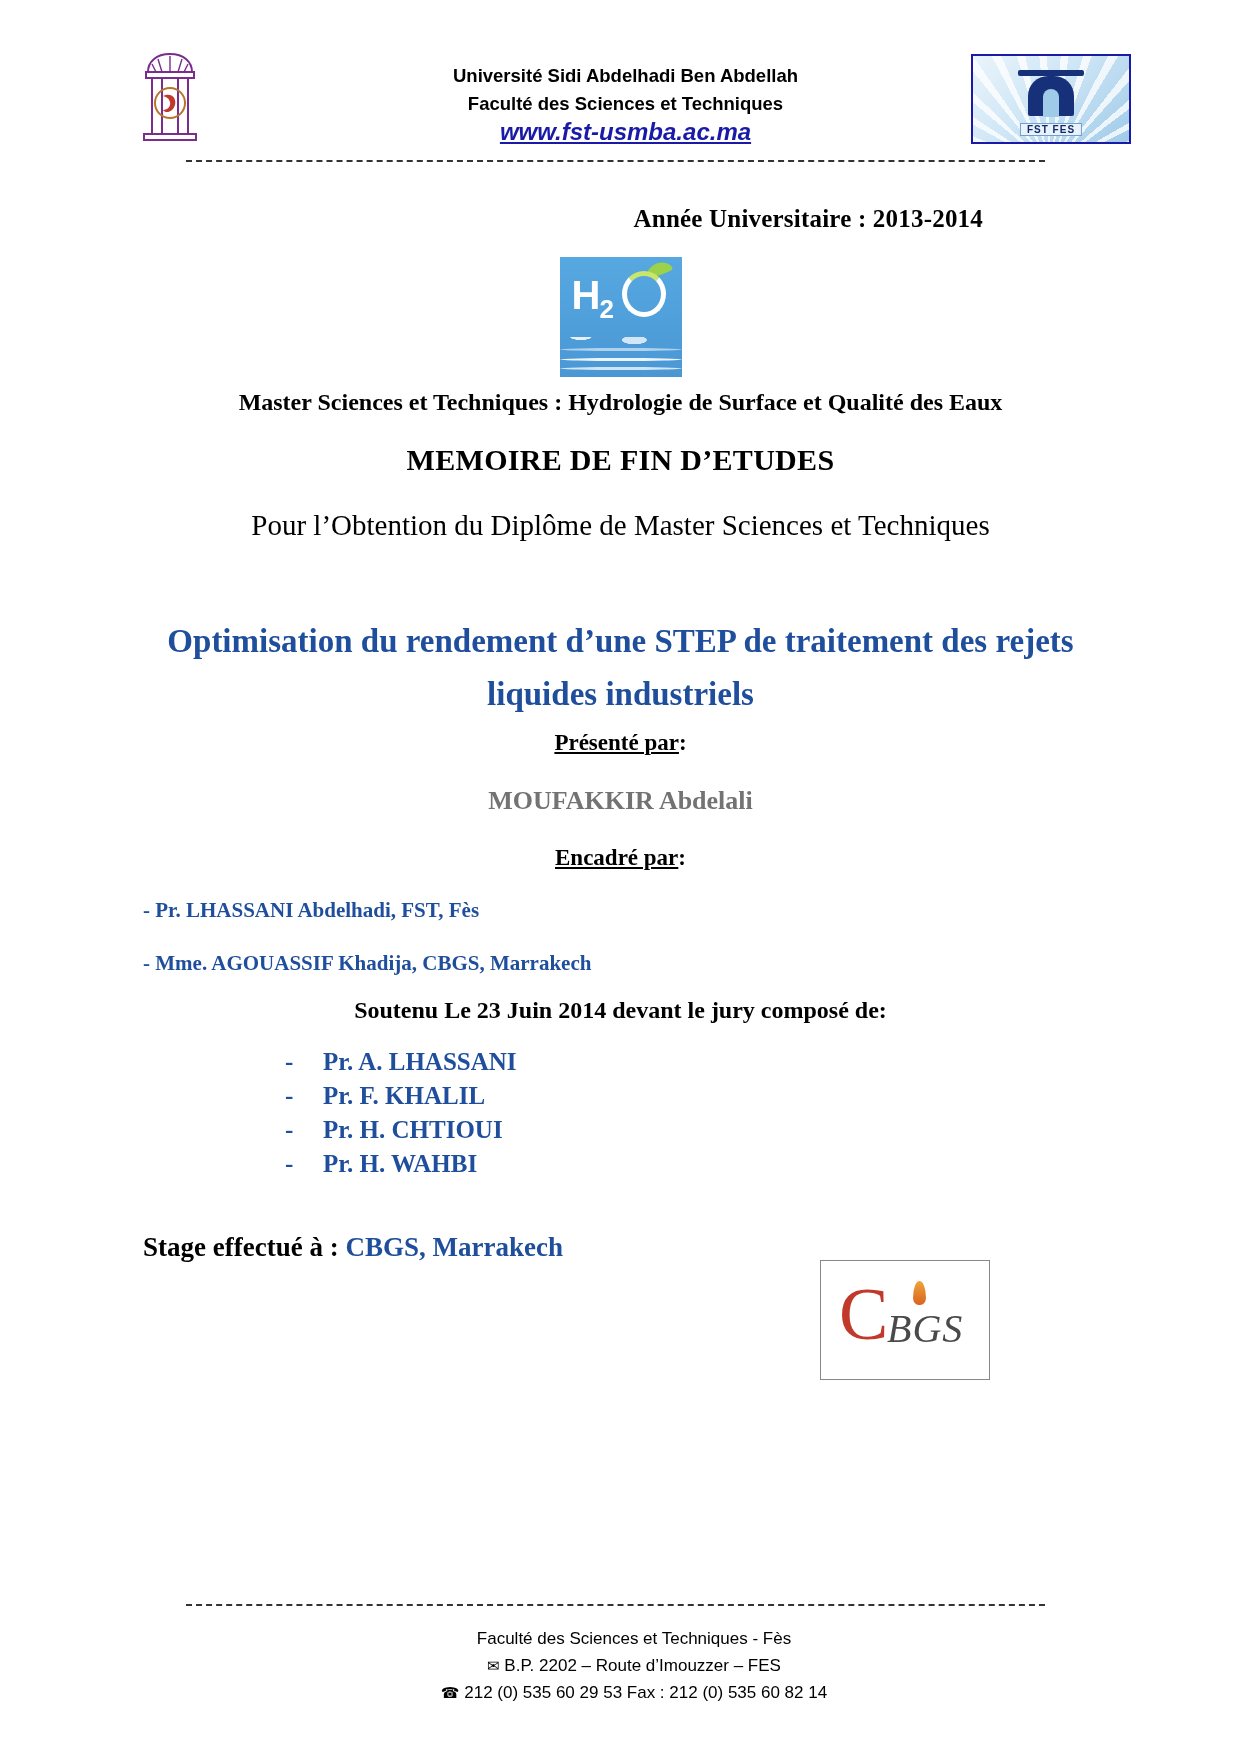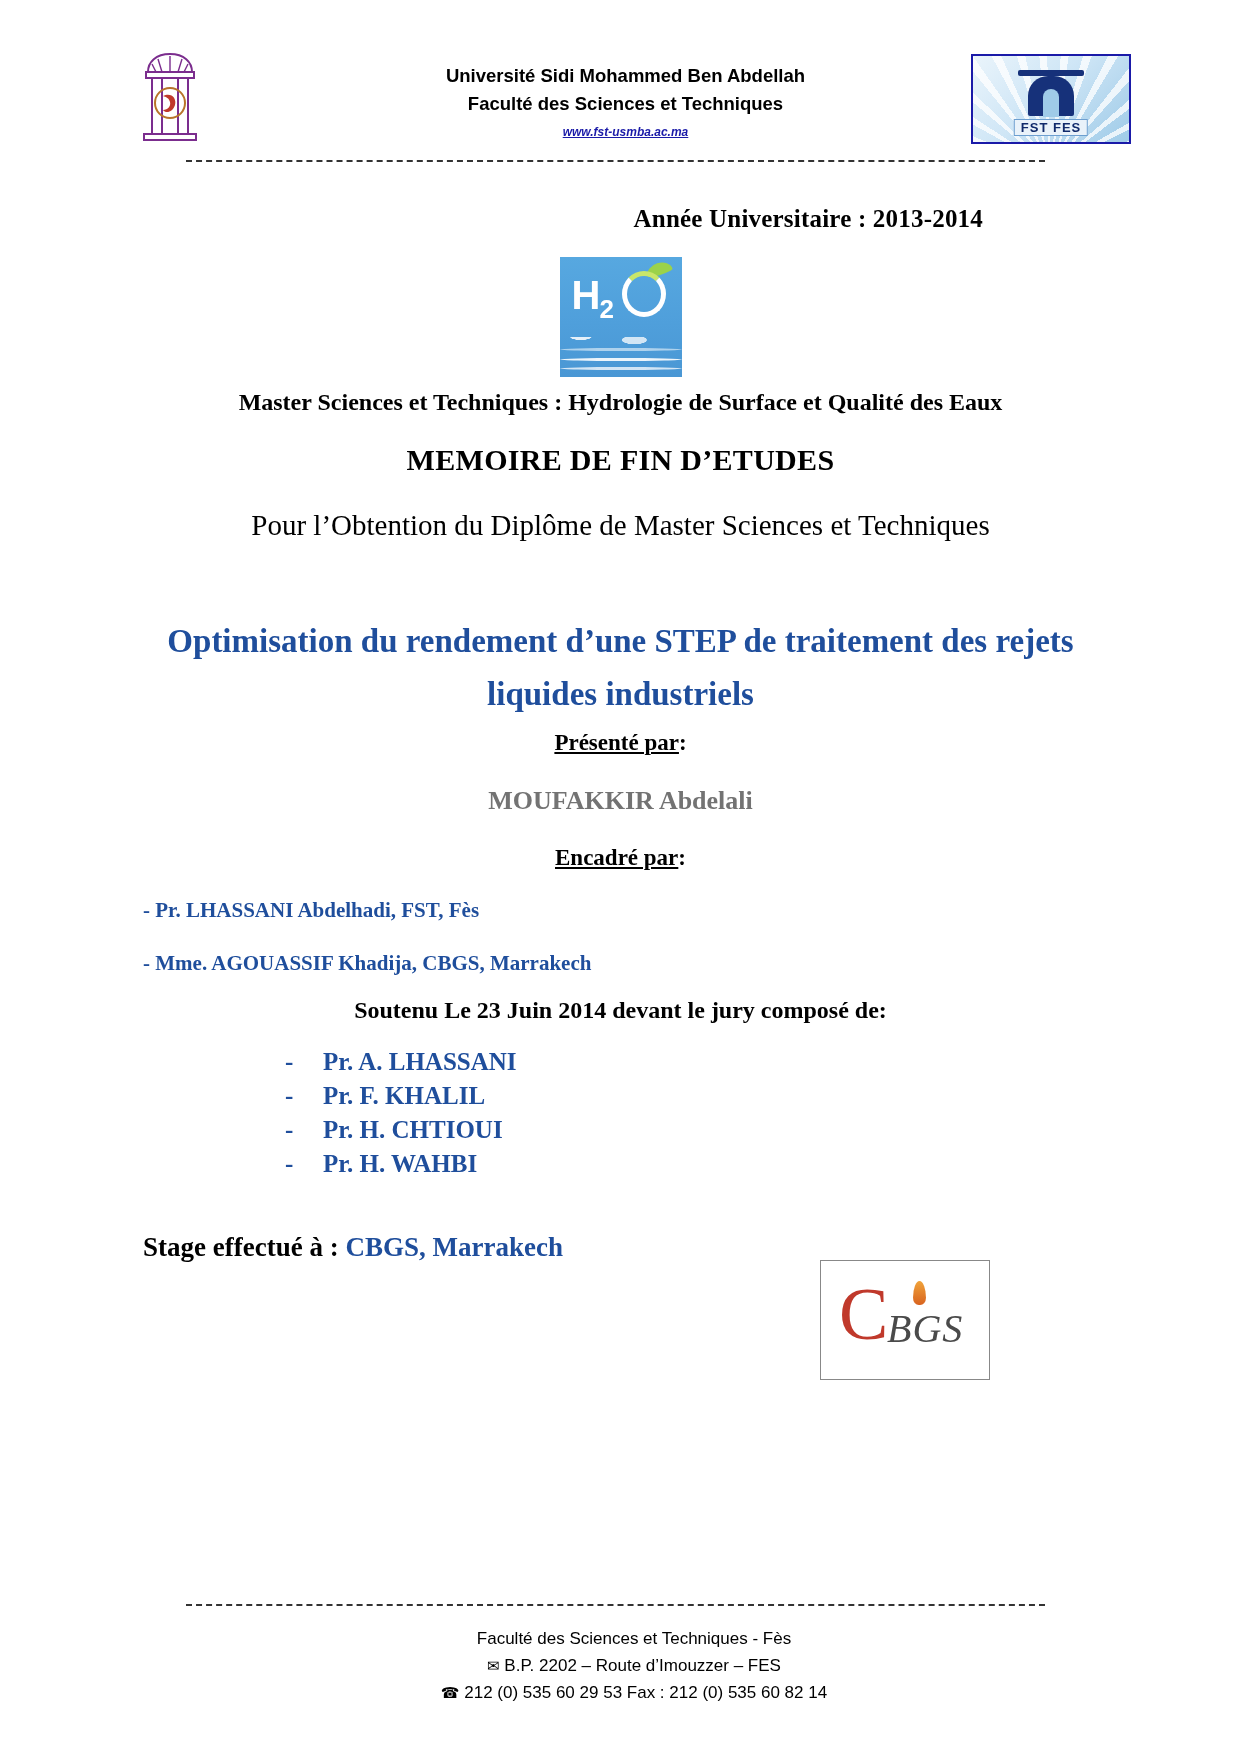--- a/index.html
+++ b/index.html
@@ -35,21 +35,21 @@
     font-family: "Liberation Sans", sans-serif;
     font-weight: bold;
     font-size: 18.5px;
     line-height: 28px;
     color: #000000;
   }
   .header-center .url {
     color: #1a1aa8;
     font-style: italic;
     text-decoration: underline;
-    font-size: 12px;
+    font-size: 24px;
   }
   .logo-left {
     position: absolute;
     left: 0;
     top: 0;
     width: 80px;
     height: 96px;
   }
   .logo-right {
     position: absolute;
@@ -70,21 +70,21 @@
         rgba(255,255,255,0) 4deg 11deg);
     opacity: .9;
   }
   .logo-right .fstfes {
     position: absolute;
     left: 50%;
     bottom: 6px;
     transform: translateX(-50%);
     font-family: "Liberation Sans", sans-serif;
     font-weight: bold;
-    font-size: 13px;
+    font-size: 10px;
     letter-spacing: 1px;
     color: #102a6b;
     background: #e9f2fa;
     padding: 0 6px;
     border: 1px solid #6d9fd0;
   }
   .logo-right .arch {
     position: absolute;
     left: 50%;
     top: 20px;
@@ -383,21 +383,21 @@
         </g>
         <g stroke="#7b2d8e" stroke-width="1.4" fill="none">
           <path d="M40 8 L40 24 M28 11 L32 24 M52 11 L48 24 M22 16 L26 24 M58 16 L54 24"></path>
         </g>
         <circle cx="40" cy="55" r="15" fill="none" stroke="#b8742a" stroke-width="2"></circle>
         <path d="M33 48 C41 44 47 50 45 57 C43 64 36 66 33 62 C38 62 41 58 40 54 C39 50 36 49 33 48 Z" fill="#c0392b"></path>
       </svg>
     </div>
 
     <div class="header-center">
-      <div>Université Sidi Mohammed Ben Abdellah</div>
+      <div>Université Sidi Abdelhadi Ben Abdellah</div>
       <div>Faculté des Sciences et Techniques</div>
       <div class="url">www.fst-usmba.ac.ma</div>
     </div>
 
     <div class="logo-right">
       <div class="rays"></div>
       <div class="bar"></div>
       <div class="arch"></div>
       <div class="fstfes">FST FES</div>
     </div>

